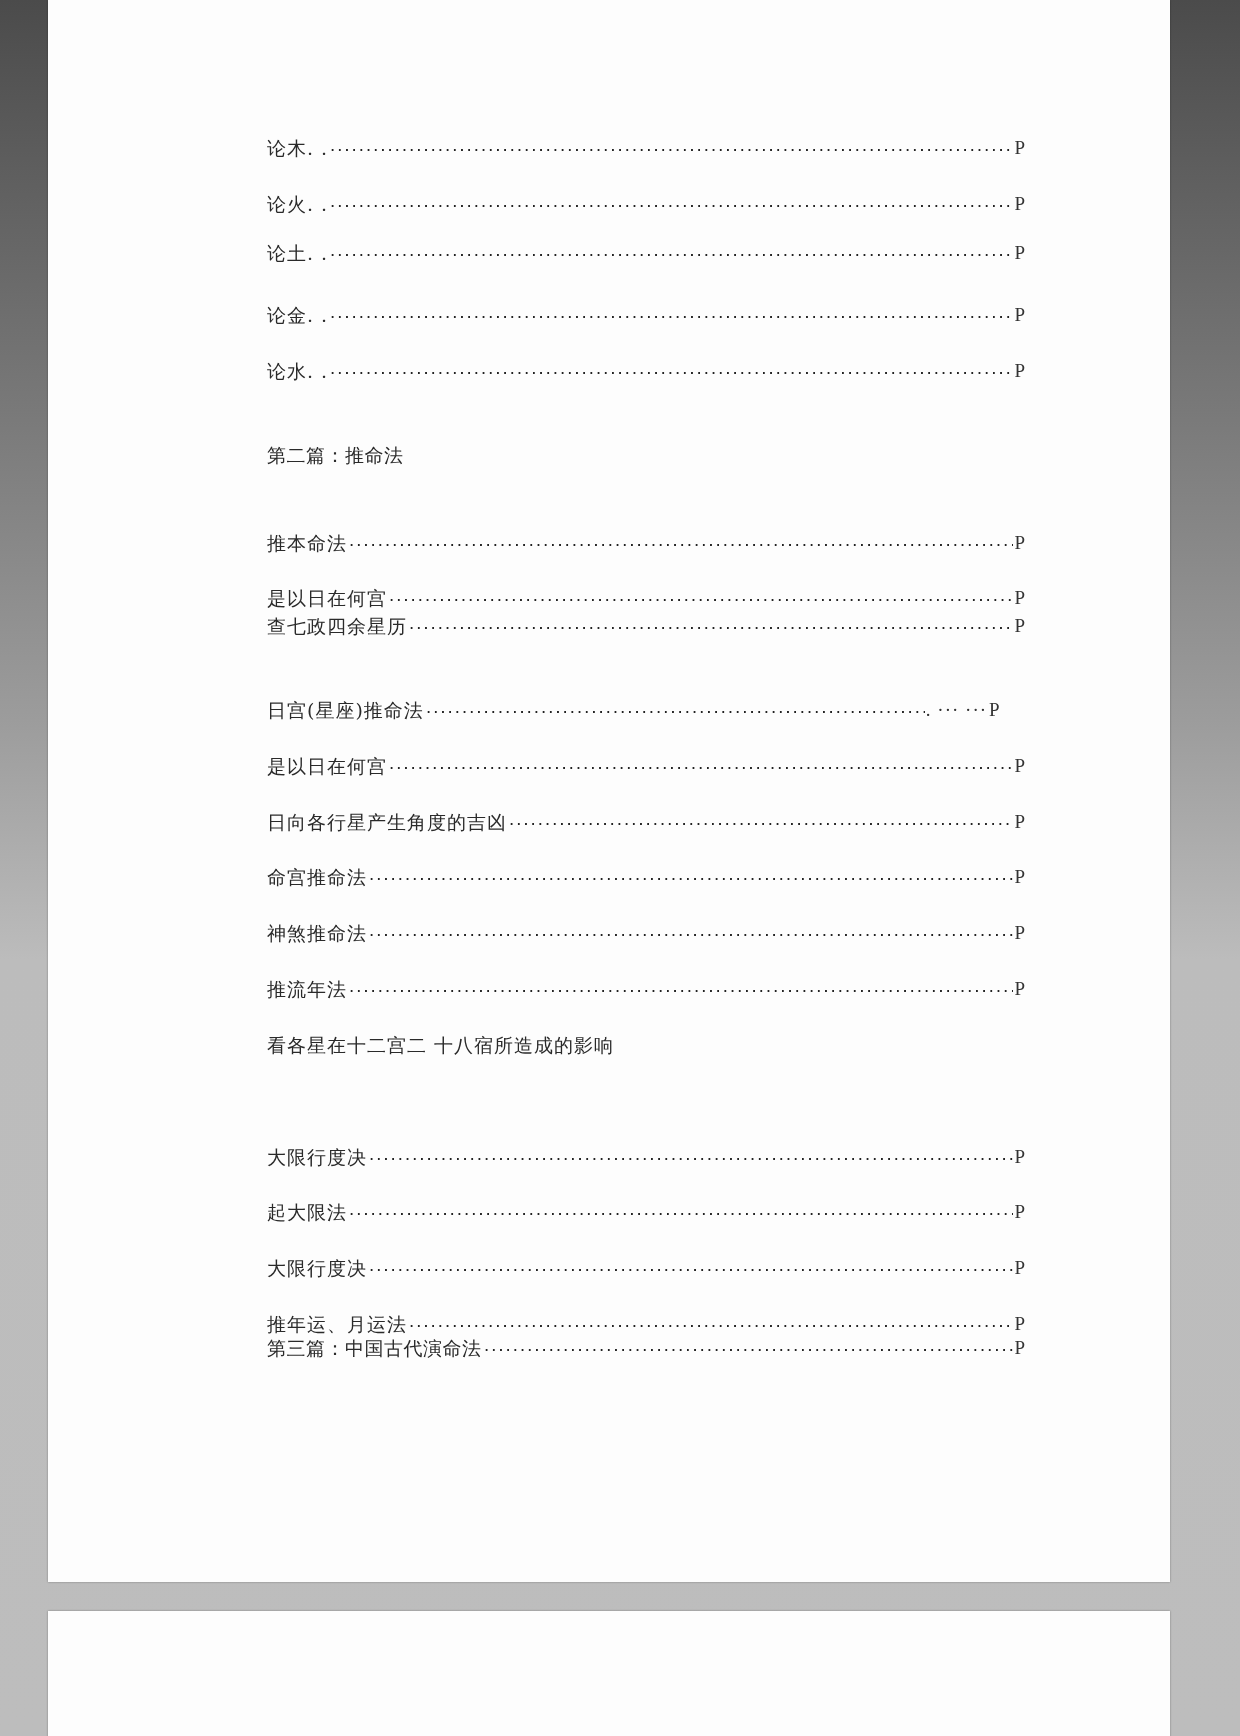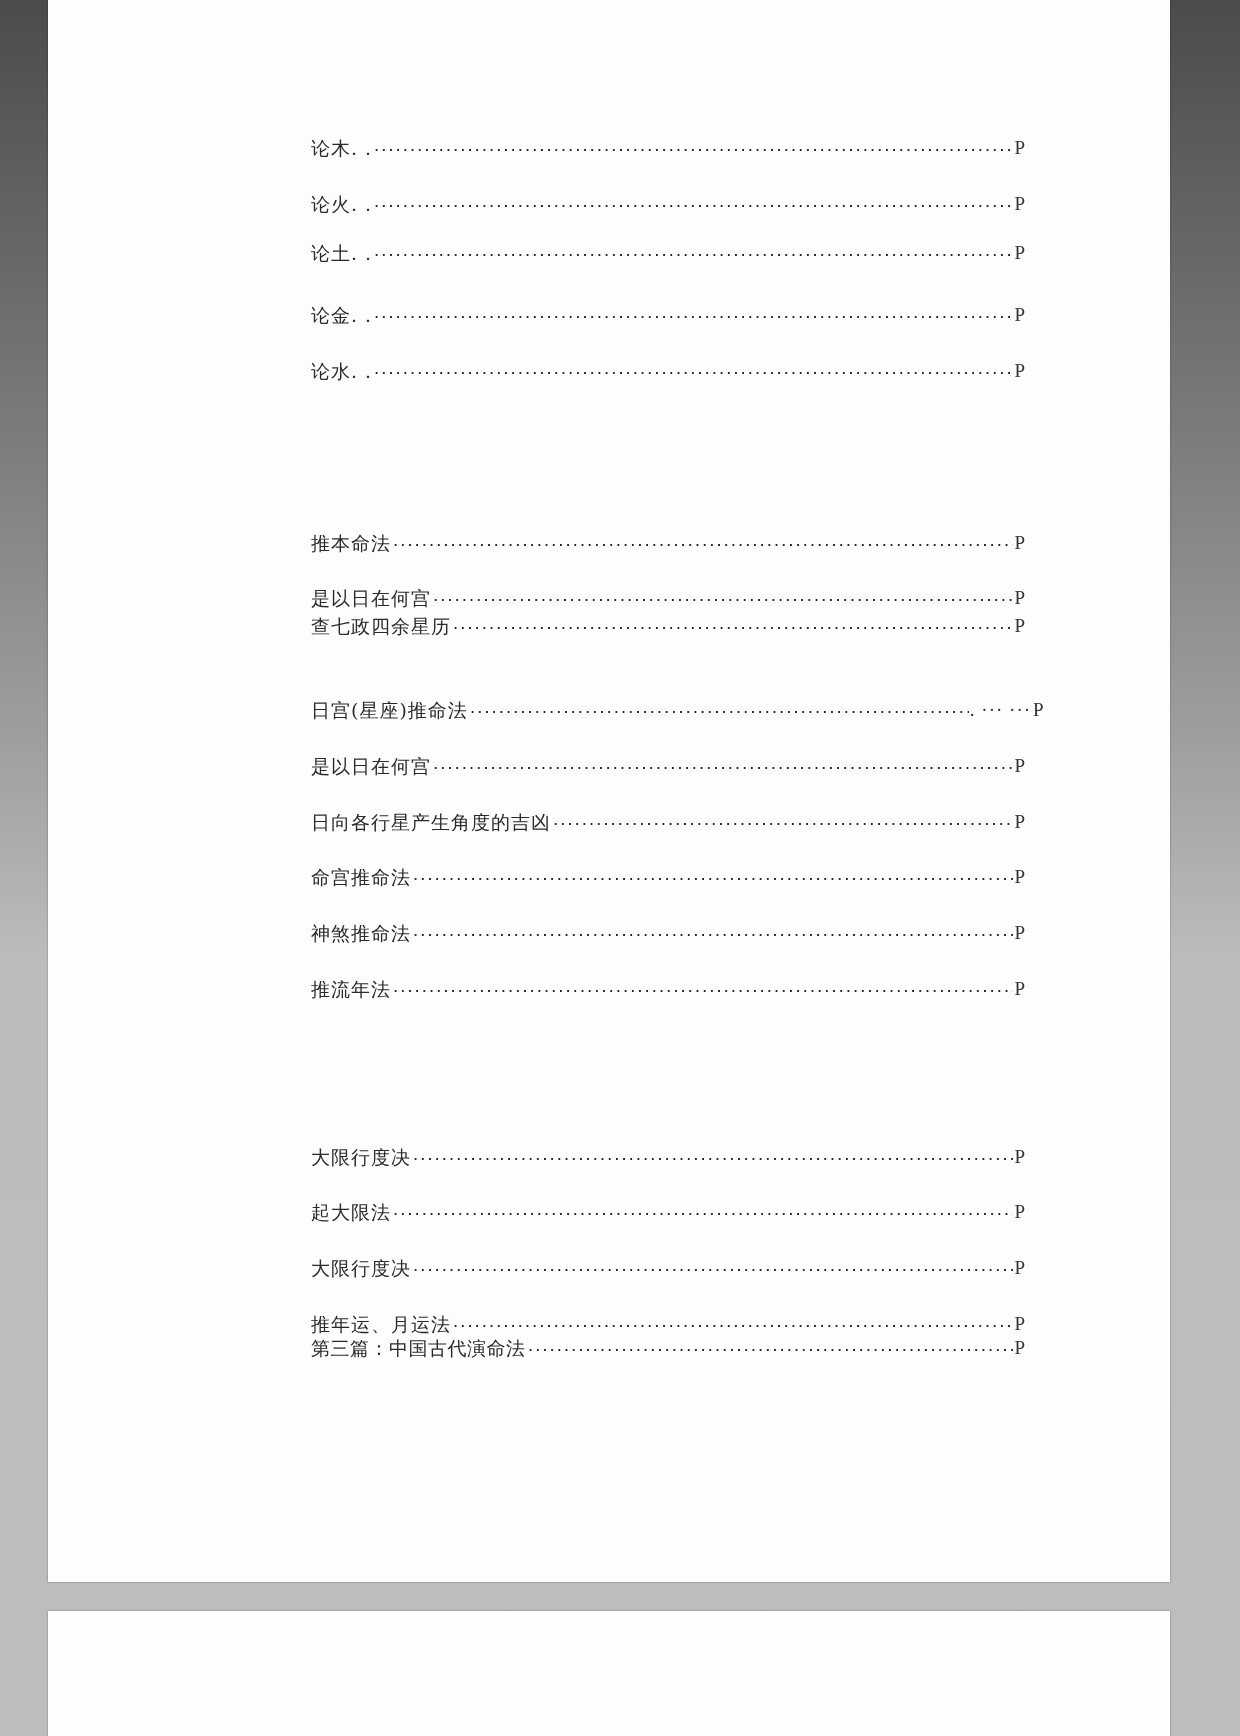--- a/index.html
+++ b/index.html
@@ -25,21 +25,21 @@
     left: 219px;
     width: 758px;
     height: 30px;
     display: flex;
     align-items: flex-end;
     font-size: 19px;
     color: #2a2a2a;
     line-height: 24px;
     white-space: nowrap;
   }
-  .toc-label { flex: 0 0 auto; letter-spacing: 1px; margin-left: 44px; }
+  .toc-label { flex: 0 0 auto; letter-spacing: 1px; }
   .toc-leader {
     flex: 1 1 auto;
     height: 8px;
     margin: 0 1px 6px 1px;
     background-image: radial-gradient(circle, #222 1.1px, transparent 1.4px);
     background-size: 7.2px 8px;
     background-repeat: repeat-x;
     background-position: left center;
   }
   .toc-page {
@@ -78,20 +78,23 @@
     <span class="toc-leader"></span>
     <span class="toc-page">P</span>
   </div>
 
   <div class="toc-row" style="top:353px">
     <span class="toc-label">论水. .</span>
     <span class="toc-leader"></span>
     <span class="toc-page">P</span>
   </div>
 
+  <div class="toc-row section-heading" style="top:437px">
+    <span class="toc-label">第二篇：推命法</span>
+  </div>
 
   <div class="toc-row" style="top:525px">
     <span class="toc-label">推本命法</span>
     <span class="toc-leader"></span>
     <span class="toc-page">P</span>
   </div>
 
   <div class="toc-row" style="top:580px">
     <span class="toc-label">是以日在何宫</span>
     <span class="toc-leader"></span>
@@ -134,20 +137,23 @@
     <span class="toc-leader"></span>
     <span class="toc-page">P</span>
   </div>
 
   <div class="toc-row" style="top:971px">
     <span class="toc-label">推流年法</span>
     <span class="toc-leader"></span>
     <span class="toc-page">P</span>
   </div>
 
+  <div class="toc-row" style="top:1027px">
+    <span class="toc-label">看各星在十二宫二 十八宿所造成的影响</span>
+  </div>
 
 
   <div class="toc-row" style="top:1139px">
     <span class="toc-label">大限行度决</span>
     <span class="toc-leader"></span>
     <span class="toc-page">P</span>
   </div>
 
   <div class="toc-row" style="top:1194px">
     <span class="toc-label">起大限法</span>

